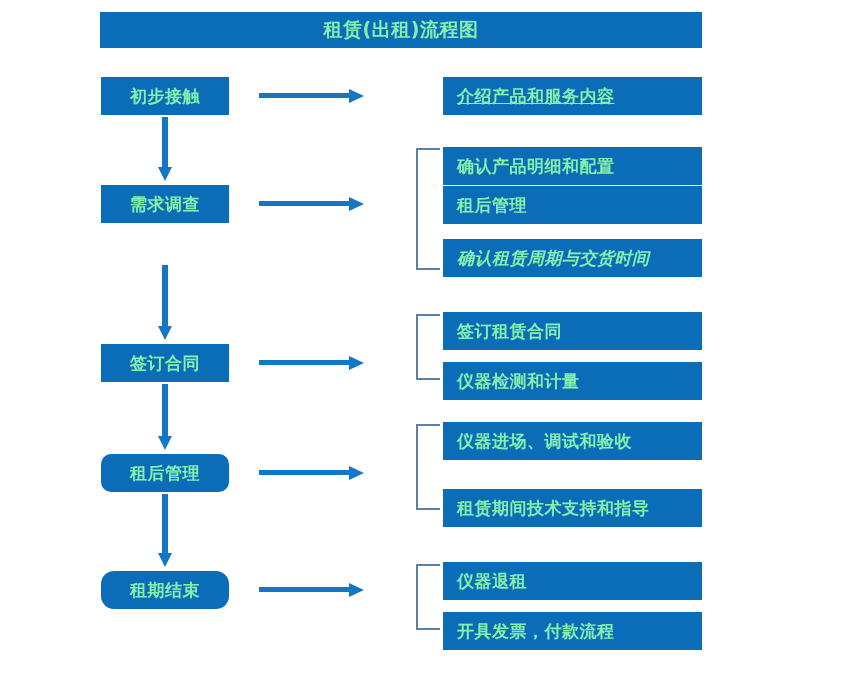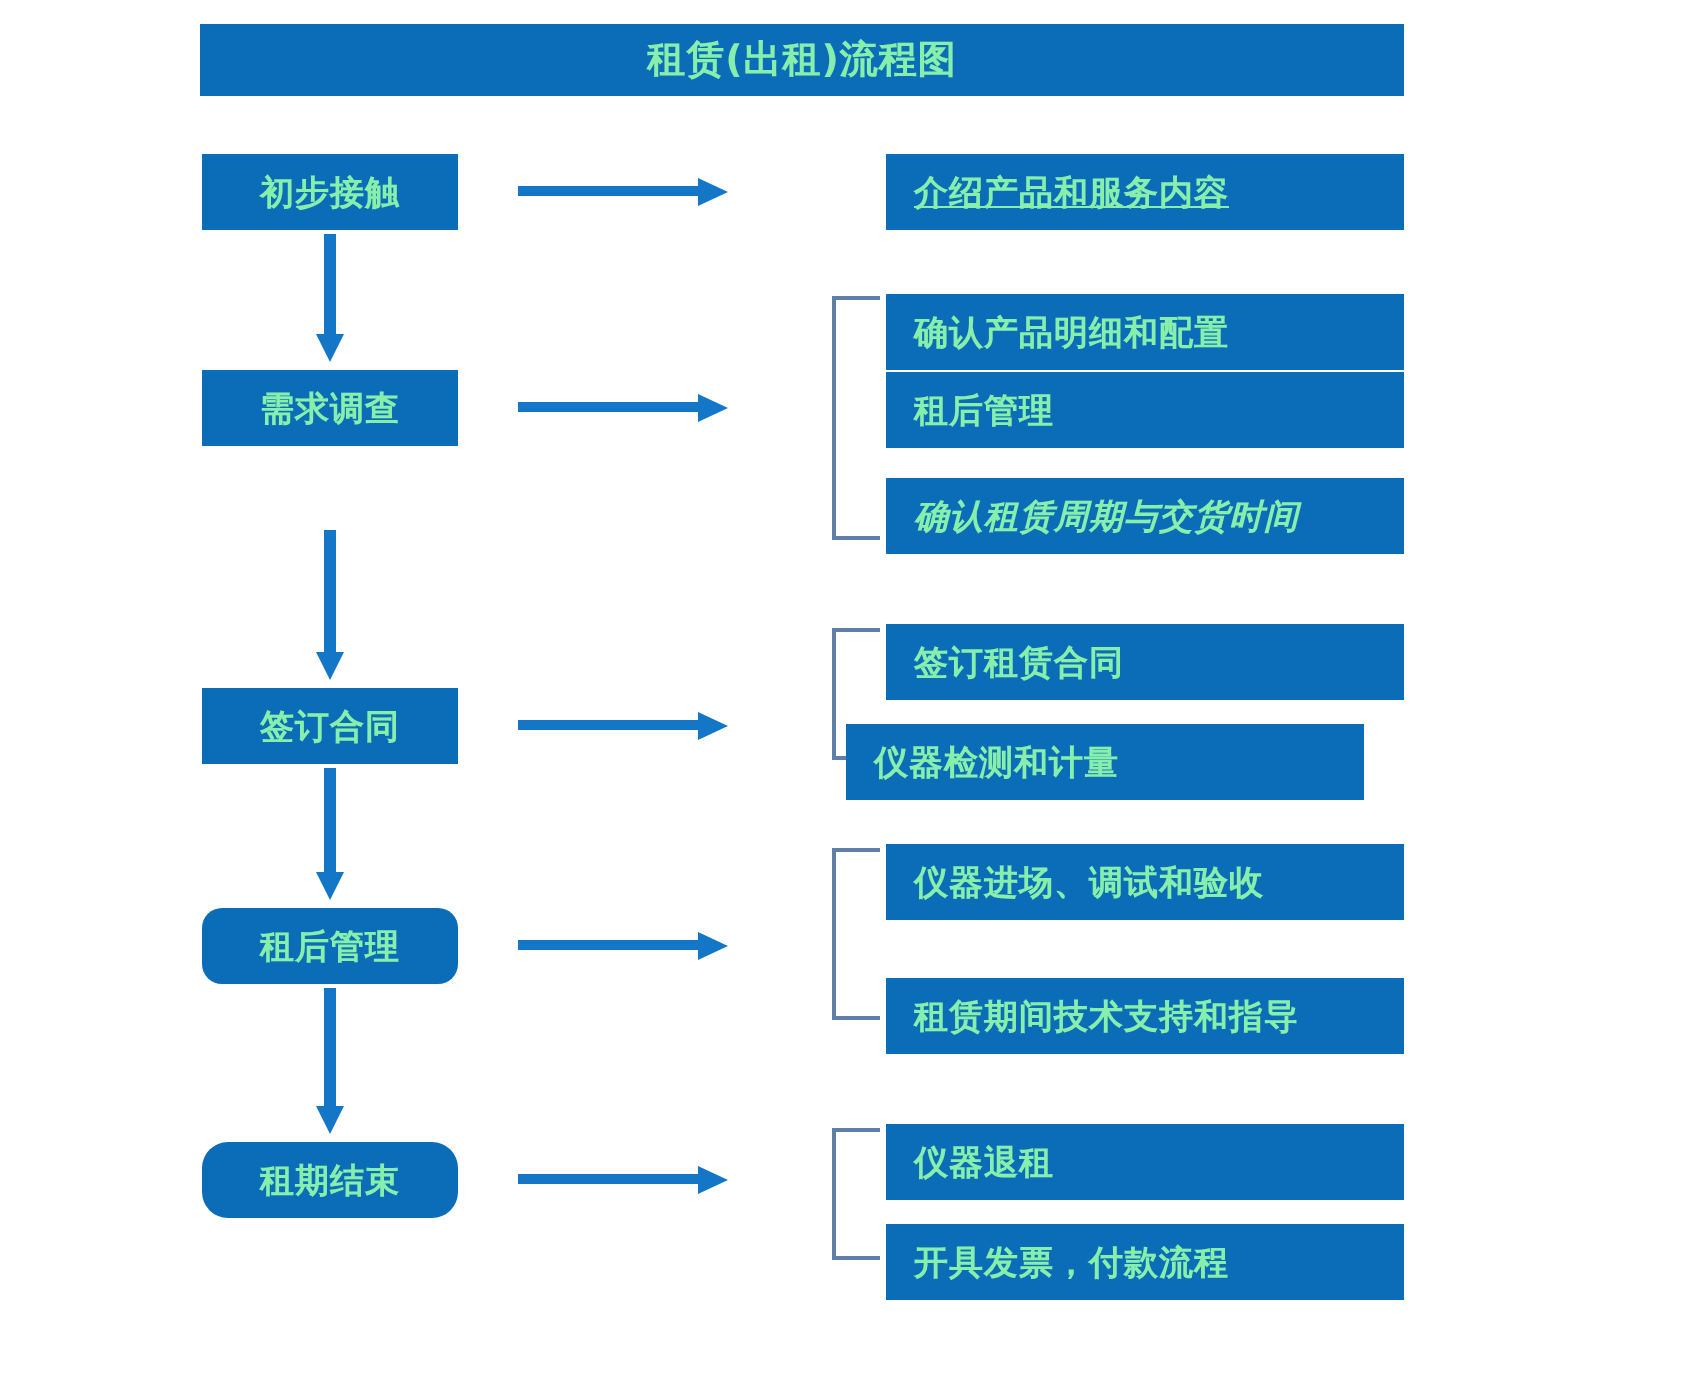--- a/index.html
+++ b/index.html
@@ -190,21 +190,21 @@
   </div>
 
   <div class="box detail-box" style="left:443px; top:239px; width:259px; height:38px; background:#0b6cb8;font-style:italic;">
     <span>确认租赁周期与交货时间</span>
   </div>
 
   <div class="box detail-box" style="left:443px; top:312px; width:259px; height:38px; background:#0b6cb8;">
     <span>签订租赁合同</span>
   </div>
 
-  <div class="box detail-box" style="left:423px; top:362px; width:259px; height:38px; background:#0b6cb8;">
+  <div class="box detail-box" style="left:443px; top:362px; width:259px; height:38px; background:#0b6cb8;">
     <span>仪器检测和计量</span>
   </div>
 
   <div class="box detail-box" style="left:443px; top:422px; width:259px; height:38px; background:#0b6cb8;">
     <span>仪器进场、调试和验收</span>
   </div>
 
   <div class="box detail-box" style="left:443px; top:489px; width:259px; height:38px; background:#0b6cb8;">
     <span>租赁期间技术支持和指导</span>
   </div>

